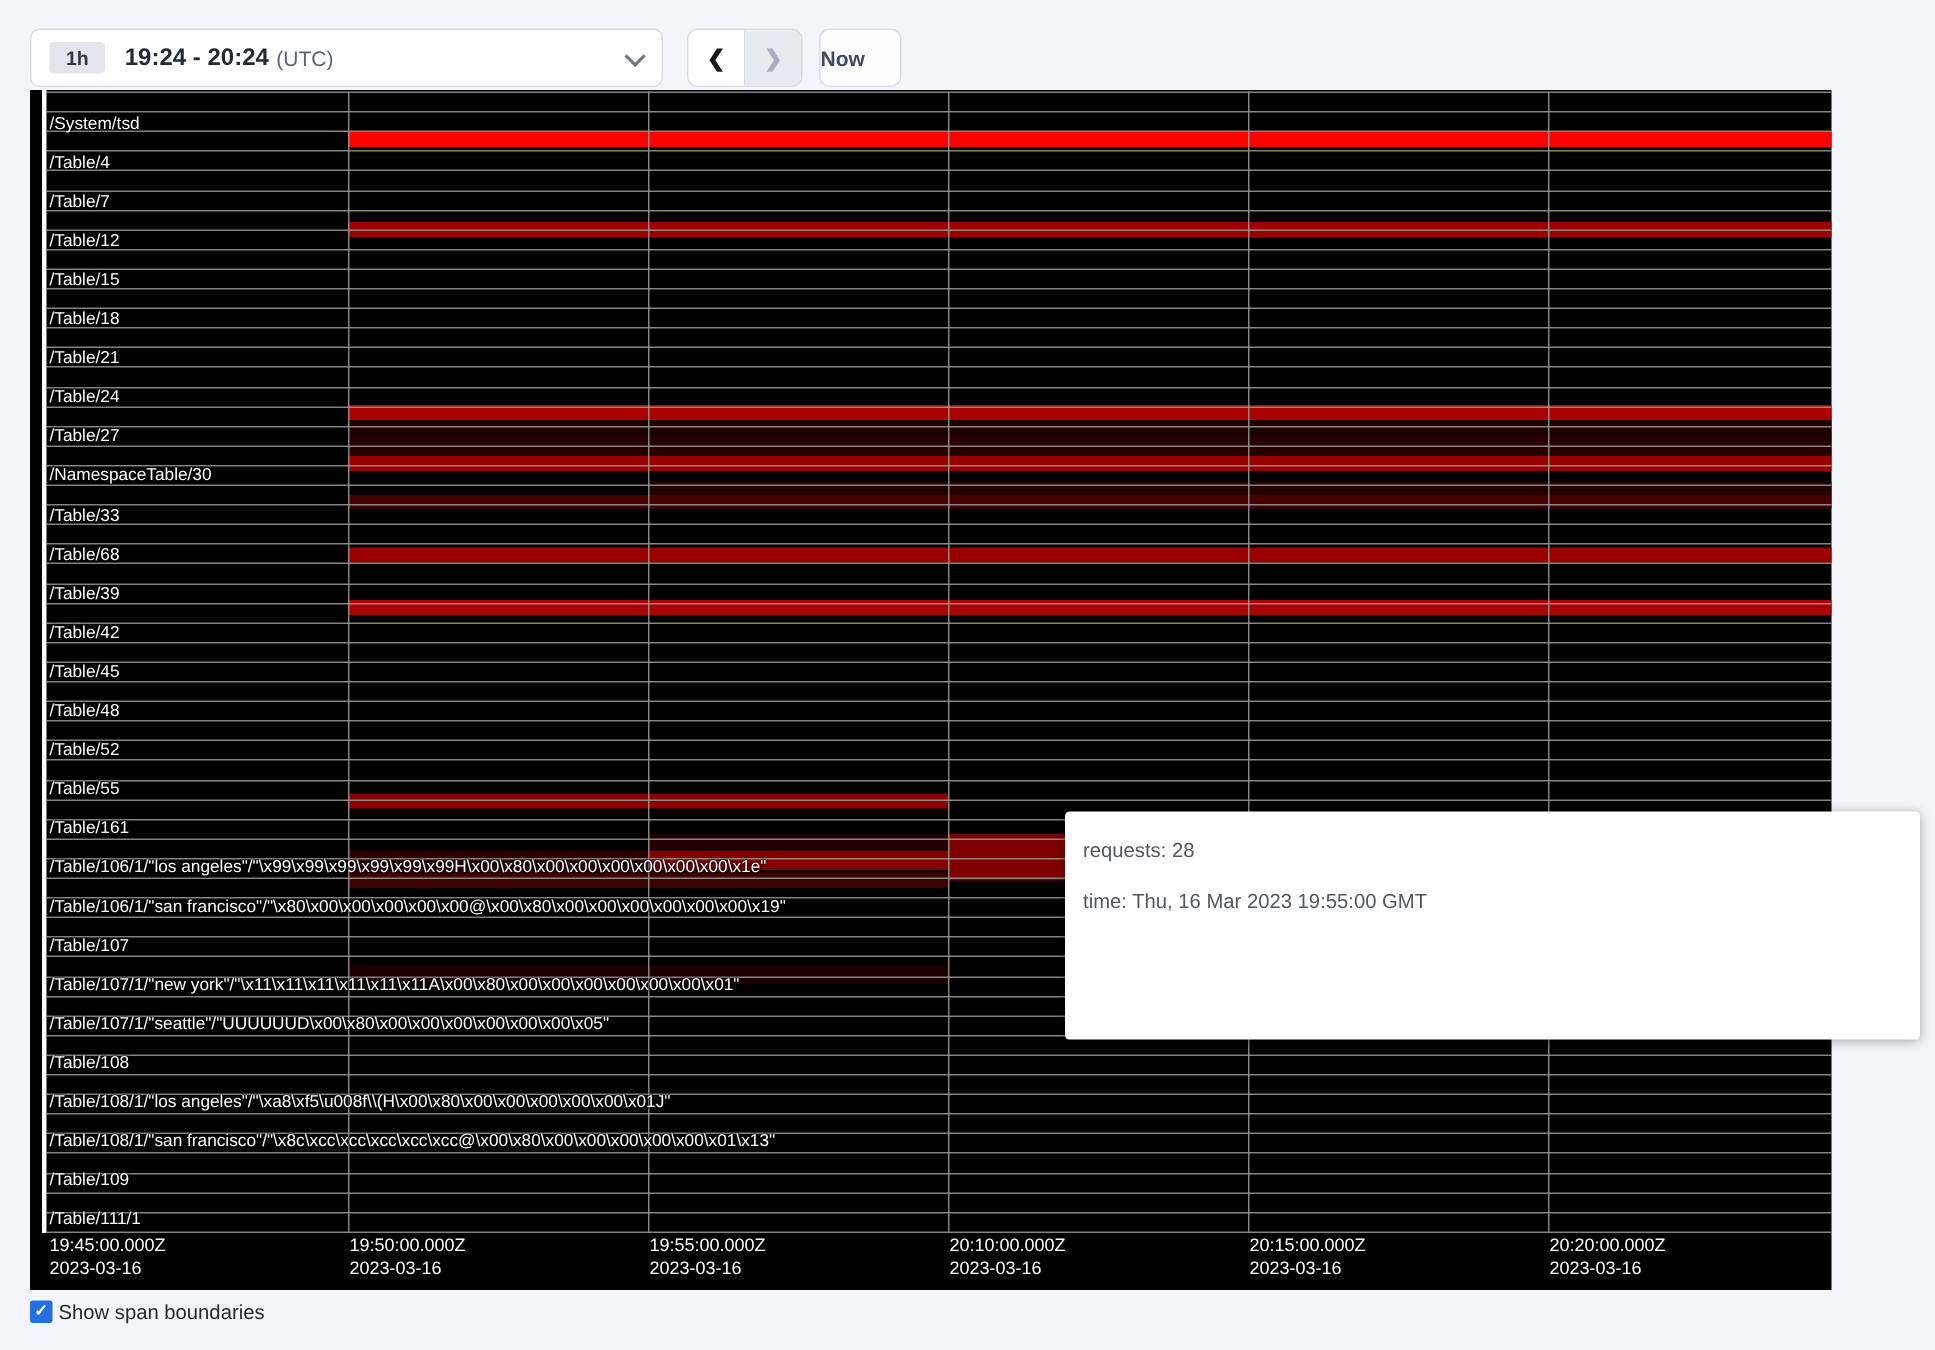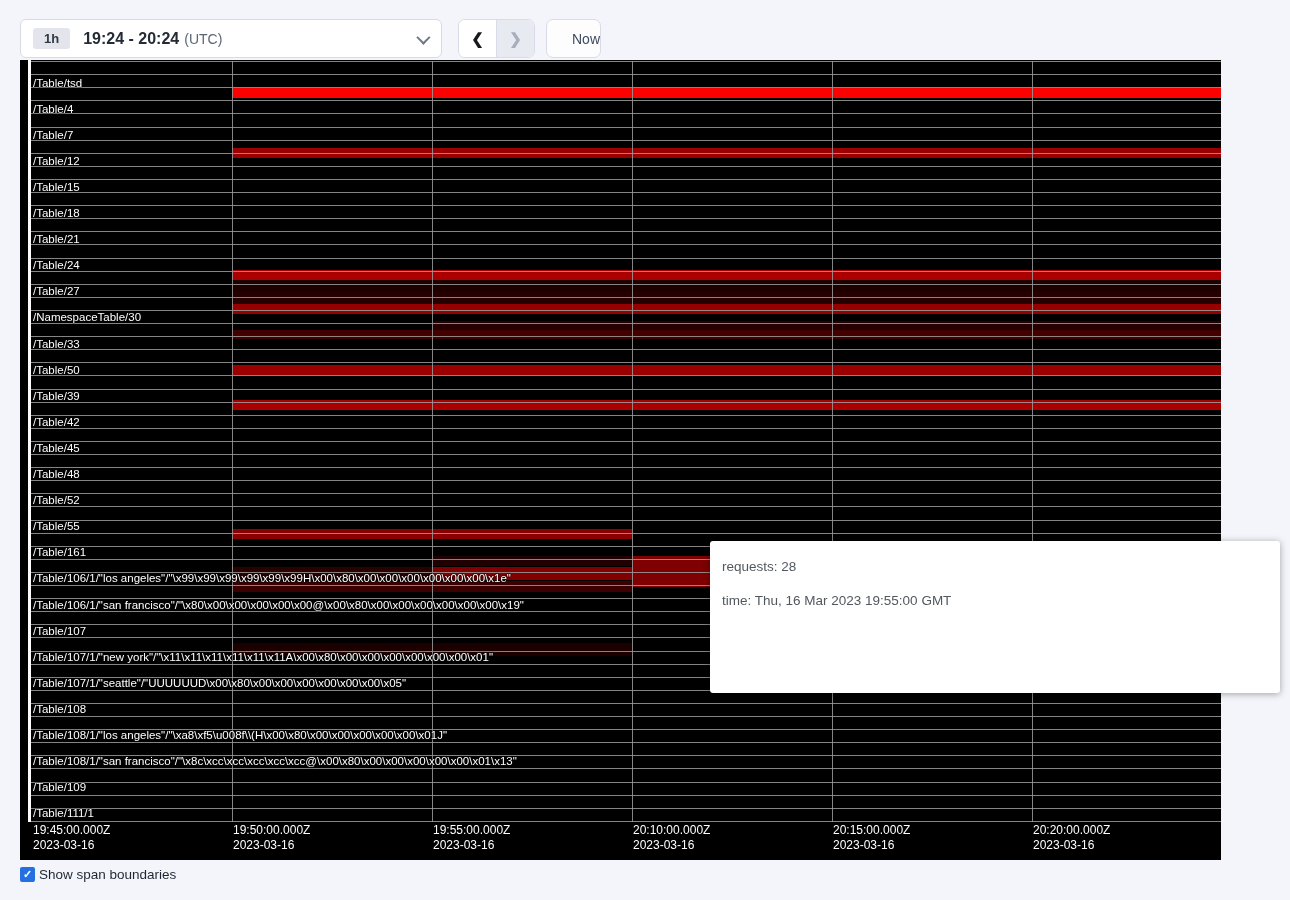--- a/index.html
+++ b/index.html
@@ -33,22 +33,22 @@
   }
   .nav-btn{
     flex:1;display:flex;align-items:center;justify-content:center;
     font-size:15px;cursor:pointer;user-select:none;
   }
   .nav-prev{background:#ffffff;color:#16181d;border-right:1px solid #d9dce8;font-weight:bold;}
   .nav-next{background:#e8eaf2;color:#a8aebe;font-weight:bold;cursor:default;}
   .now-btn{
     position:absolute;left:546px;top:19px;width:55px;height:39px;
     background:#fdfdfe;border:1px solid #d9dce8;border-radius:7px;
-    display:flex;align-items:center;justify-content:flex-end;
-    font-size:14px;font-weight:400;color:#3f4b60;box-sizing:border-box;cursor:pointer;
+    display:flex;align-items:center;justify-content:flex-start;
+    font-size:14px;font-weight:700;color:#3f4b60;box-sizing:border-box;cursor:pointer;
   }
   
   .canvas{
     position:absolute;left:20px;top:60px;width:1201px;height:800px;
     background:#000;cursor:crosshair;
   }
   .ysep{position:absolute;left:8px;top:0;width:3px;height:762px;background:#fdfdfd;}
   .hline{position:absolute;left:11px;right:0;height:1px;background:#9b9b9b;opacity:.85;}
   .vline{position:absolute;top:1px;height:761px;width:1px;background:#9b9b9b;opacity:.85;}
   .band{position:absolute;}
@@ -174,32 +174,32 @@
     <div class="hline" style="top: 708.4px; z-index: 2; background: rgb(155, 155, 155);"></div>
     <div class="hline" style="top: 721.5px; z-index: 2; background: rgb(155, 155, 155);"></div>
     <div class="hline" style="top: 734.6px; z-index: 2; background: rgb(155, 155, 155);"></div>
     <div class="hline" style="top: 747.7px; z-index: 2; background: rgb(155, 155, 155);"></div>
     <div class="hline" style="top: 760.8px; z-index: 2; background: rgb(155, 155, 155);"></div>
     <div class="vline" style="left: 212px; z-index: 2; background: rgb(155, 155, 155);"></div>
     <div class="vline" style="left: 412px; z-index: 2; background: rgb(155, 155, 155);"></div>
     <div class="vline" style="left: 612px; z-index: 2; background: rgb(155, 155, 155);"></div>
     <div class="vline" style="left: 812px; z-index: 2; background: rgb(155, 155, 155);"></div>
     <div class="vline" style="left: 1012px; z-index: 2; background: rgb(155, 155, 155);"></div>
-    <div class="rowlabel" style="top: 16.5px;">/Table/tsd</div>
+    <div class="rowlabel" style="top: 16.5px;">/System/tsd</div>
     <div class="rowlabel" style="top: 42.6px;">/Table/4</div>
     <div class="rowlabel" style="top: 68.7px;">/Table/7</div>
     <div class="rowlabel" style="top: 94.8px;">/Table/12</div>
     <div class="rowlabel" style="top: 120.9px;">/Table/15</div>
     <div class="rowlabel" style="top: 147px;">/Table/18</div>
     <div class="rowlabel" style="top: 173.1px;">/Table/21</div>
     <div class="rowlabel" style="top: 199.2px;">/Table/24</div>
     <div class="rowlabel" style="top: 225.3px;">/Table/27</div>
     <div class="rowlabel" style="top: 251.4px;">/NamespaceTable/30</div>
     <div class="rowlabel" style="top: 277.5px;">/Table/33</div>
-    <div class="rowlabel" style="top: 303.6px;">/Table/50</div>
+    <div class="rowlabel" style="top: 303.6px;">/Table/68</div>
     <div class="rowlabel" style="top: 329.7px;">/Table/39</div>
     <div class="rowlabel" style="top: 355.8px;">/Table/42</div>
     <div class="rowlabel" style="top: 381.9px;">/Table/45</div>
     <div class="rowlabel" style="top: 408px;">/Table/48</div>
     <div class="rowlabel" style="top: 434.1px;">/Table/52</div>
     <div class="rowlabel" style="top: 460.2px;">/Table/55</div>
     <div class="rowlabel" style="top: 486.3px;">/Table/161</div>
     <div class="rowlabel" style="top: 512.4px;">/Table/106/1/"los angeles"/"\x99\x99\x99\x99\x99\x99H\x00\x80\x00\x00\x00\x00\x00\x00\x1e"</div>
     <div class="rowlabel" style="top: 538.5px;">/Table/106/1/"san francisco"/"\x80\x00\x00\x00\x00\x00@\x00\x80\x00\x00\x00\x00\x00\x00\x19"</div>
     <div class="rowlabel" style="top: 564.6px;">/Table/107</div>

